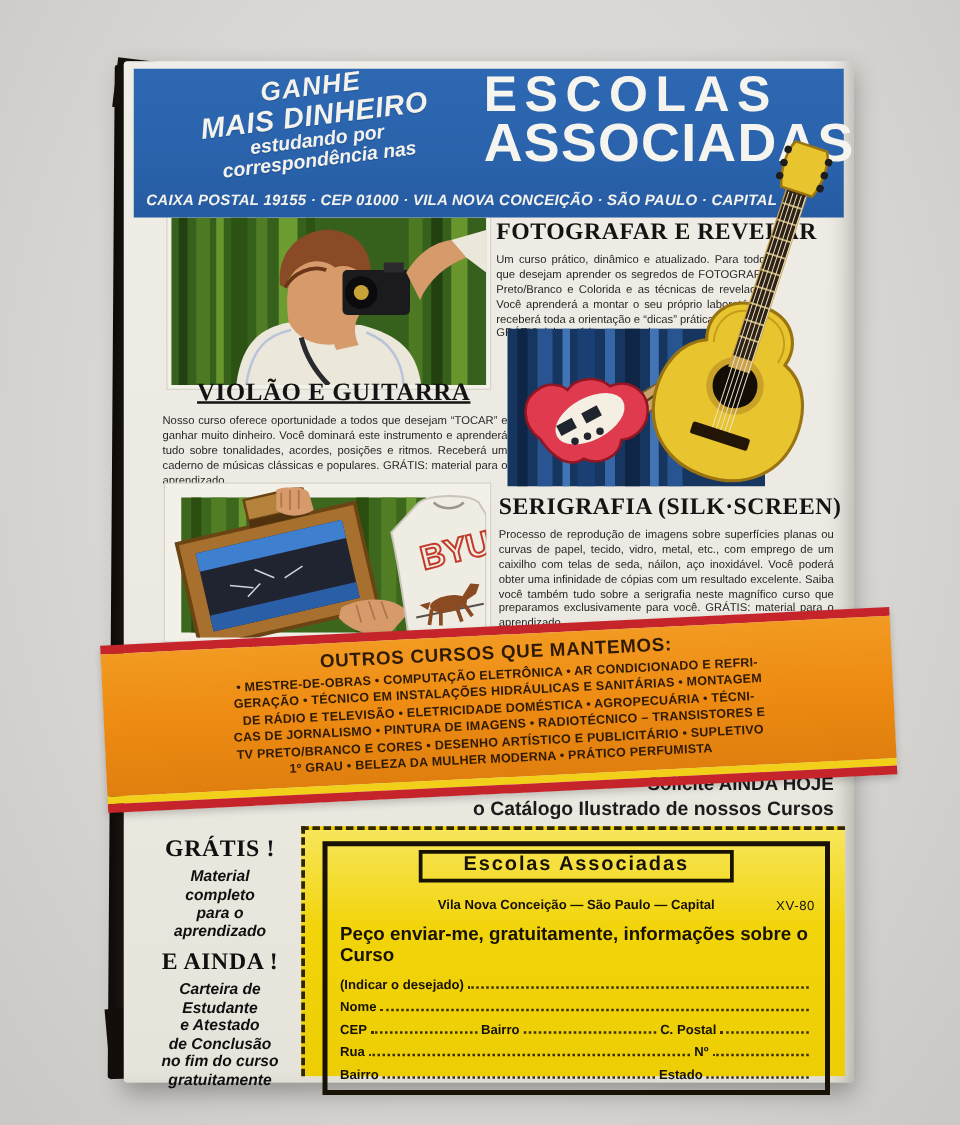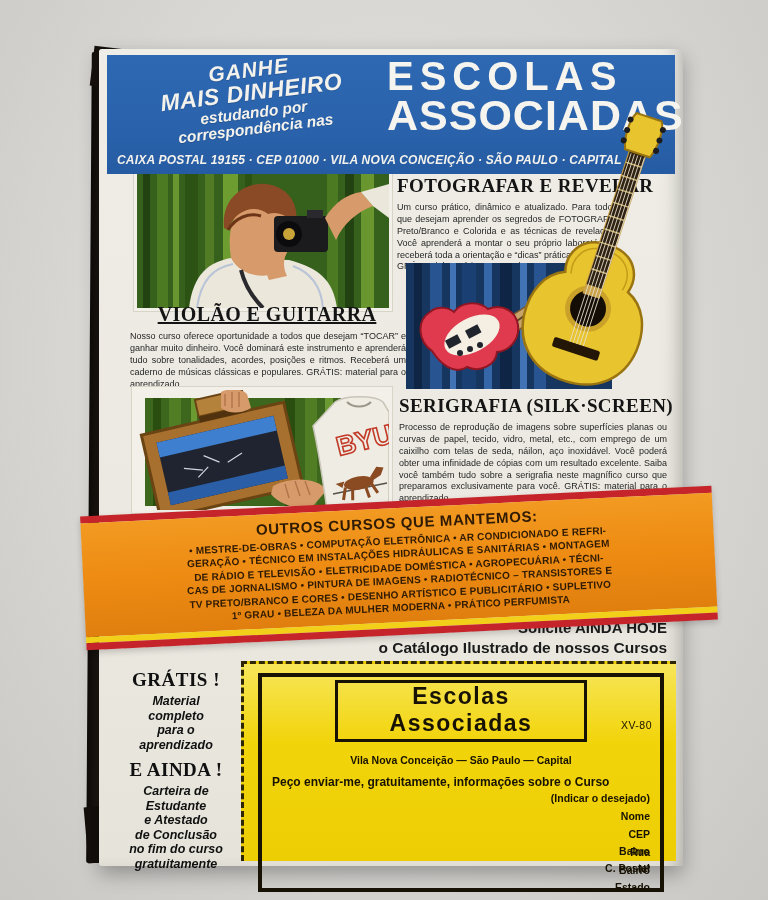--- a/index.html
+++ b/index.html
@@ -103,30 +103,30 @@
   .g-more { margin-top:7px; }
 
   .coupon-zone {
     position:absolute; left:142px; top:612px; width:435px; height:200px;
     background:linear-gradient(180deg,#f7e65a 0%, #f2d40a 40%, #edce04 100%);
     border-top:3px dashed #2e2600; border-left:3px dashed #2e2600;
   }
   .coupon-box { position:relative; margin:9px 12px 0 14px; border:4px solid #171203;
     padding:4px 10px 6px; color:#171203; }
   .c-title-box { width:252px; margin:-1px auto 0; border:3px solid #171203;
-    text-align:center; font-size:23px; font-weight:bold; letter-spacing:1.5px;
+    text-align:center; font-size:16px; font-weight:bold; letter-spacing:1.5px;
     padding:0 4px 2px; }
   .c-addr { text-align:center; font-size:10.5px; font-weight:bold; line-height:1.3;
     margin-top:3px; }
   .c-code { position:absolute; right:8px; top:42px; font-size:10.5px; font-weight:normal;
     letter-spacing:.5px; }
-  .c-req { font-size:12px; font-weight:bold; margin-top:7px; }
+  .c-req { font-size:15px; font-weight:bold; margin-top:7px; }
   .c-rows { margin-top:3px; }
   .row { display:flex; align-items:flex-end; height:18px; font-size:10.5px;
-    font-weight:bold;flex-direction:column; }
+    font-weight:bold; }
   .dots { border-bottom:2px dotted #3d3000; margin:0 3px 3px; }
   .d1 { flex:1; } .d12 { flex:1.2; } .d15 { flex:1.5; } .d4 { flex:4; } .d5 { flex:5; }
 </style>
 </head>
 <body>
 
 <div style="position:absolute;inset:0;">
   <div class="spine"></div>
   <div class="corner-t"></div>
   <div class="corner-b"></div>

